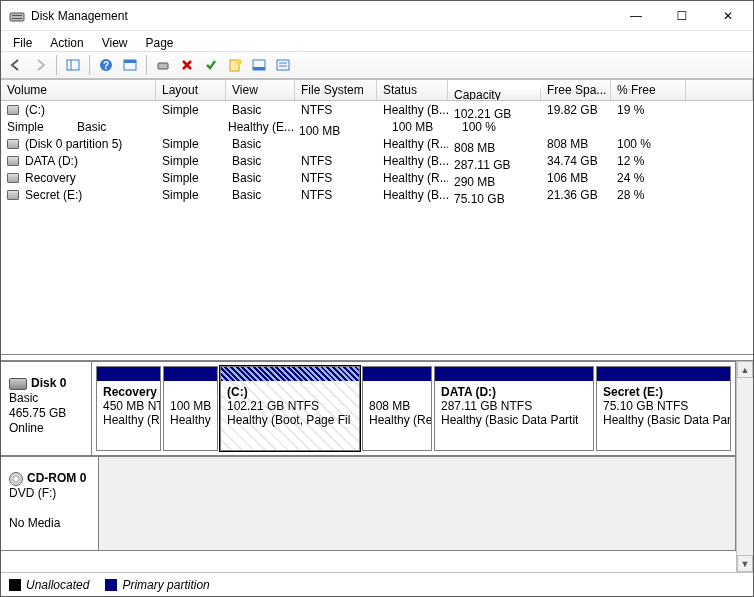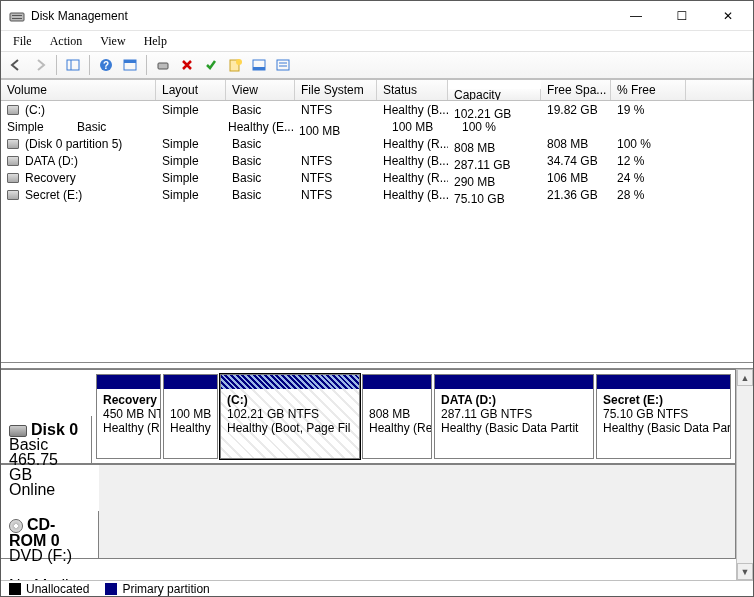--- a/index.html
+++ b/index.html
@@ -35,24 +35,23 @@
   .win-btn {
     width: 46px; height: 100%;
     display: flex; align-items: center; justify-content: center;
     font-family: "Segoe UI Symbol", sans-serif;
     font-size: 12px;
     cursor: default;
   }
   .menubar {
     height: 20px;
     display: flex;
-    align-items: center;
+    align-items: flex-end;
     padding: 0 4px;
     gap: 2px;
-    font-family: Liberation Serif, serif;
   }
   .menuitem {
     padding: 1px 8px;
     cursor: default;
   }
   .toolbar {
     height: 28px;
     border-top: 1px solid #e0e0e0;
     border-bottom: 1px solid #c0c0c0;
     display: flex;
@@ -134,24 +133,23 @@
     display:flex;
     border:1px solid #808080;
     border-left:none;
     margin: 0;
     height: 95px;
     background:#fff;
   }
   .disk-label {
     width: 98px;
     border-right:1px solid #808080;
-    padding:6px 8px;
-    font-size:16px;
+    padding:14px 8px;
+    font-size:12px;
     line-height:15px;
-    margin-top:46px;
   }
   .disk-label b { font-weight:600;}
   .part-area {
     flex:1;
     display:flex;
     padding: 4px 4px;
     gap:2px;
   }
   .part {
     border:1px solid #808080;
@@ -177,25 +175,26 @@
   }
   .part-text b{font-weight:600;}
   .vscroll {
     width:17px;
     background:#f0f0f0;
     border-left:1px solid #c0c0c0;
     display:flex; flex-direction:column;
   }
   .vsbtn{height:17px;background:#f0f0f0;border:1px solid #c0c0c0;display:flex;align-items:center;justify-content:center;font-size:9px;color:#555;}
   .legend {
-    height: 16px;
+    height: 24px;
     border-top:1px solid #c0c0c0;
     display:flex; align-items:center;
     padding:0 8px; gap:16px;
     font-size:12px;
+    font-style:italic;
   }
   .swatch{width:12px;height:12px;display:inline-block;margin-right:5px;vertical-align:middle;}
   .sw-black{background:#000;}
   .sw-navy{background:#000080;}
   .disk-icon{display:inline-block;width:18px;height:12px;border:1px solid #555;border-radius:2px;background:linear-gradient(#ccc,#888);margin-right:4px; vertical-align:middle;}
   .cd-icon{display:inline-block;width:14px;height:14px;border:1px solid #666;border-radius:50%;background:radial-gradient(circle,#fff 20%,#bbb 21%,#ddd 70%,#999 100%);margin-right:4px; vertical-align:middle;}
   svg{display:block;}
 </style>
 </head>
 <body>
@@ -215,21 +214,21 @@
       <div class="win-btn">—</div>
       <div class="win-btn">☐</div>
       <div class="win-btn close">✕</div>
     </div>
   </div>
 
   <div class="menubar">
     <div class="menuitem">File</div>
     <div class="menuitem">Action</div>
     <div class="menuitem">View</div>
-    <div class="menuitem">Help</div>
+    <div class="menuitem">Page</div>
   </div>
 
   <div class="toolbar">
     <div class="tbtn">
         <svg width="14" height="14">
           <path d="M9 2 L3 7 L9 12" fill="none" stroke="#555" stroke-width="2"></path>
         </svg>
       </div>
     <div class="tbtn">
         <svg width="14" height="14">

